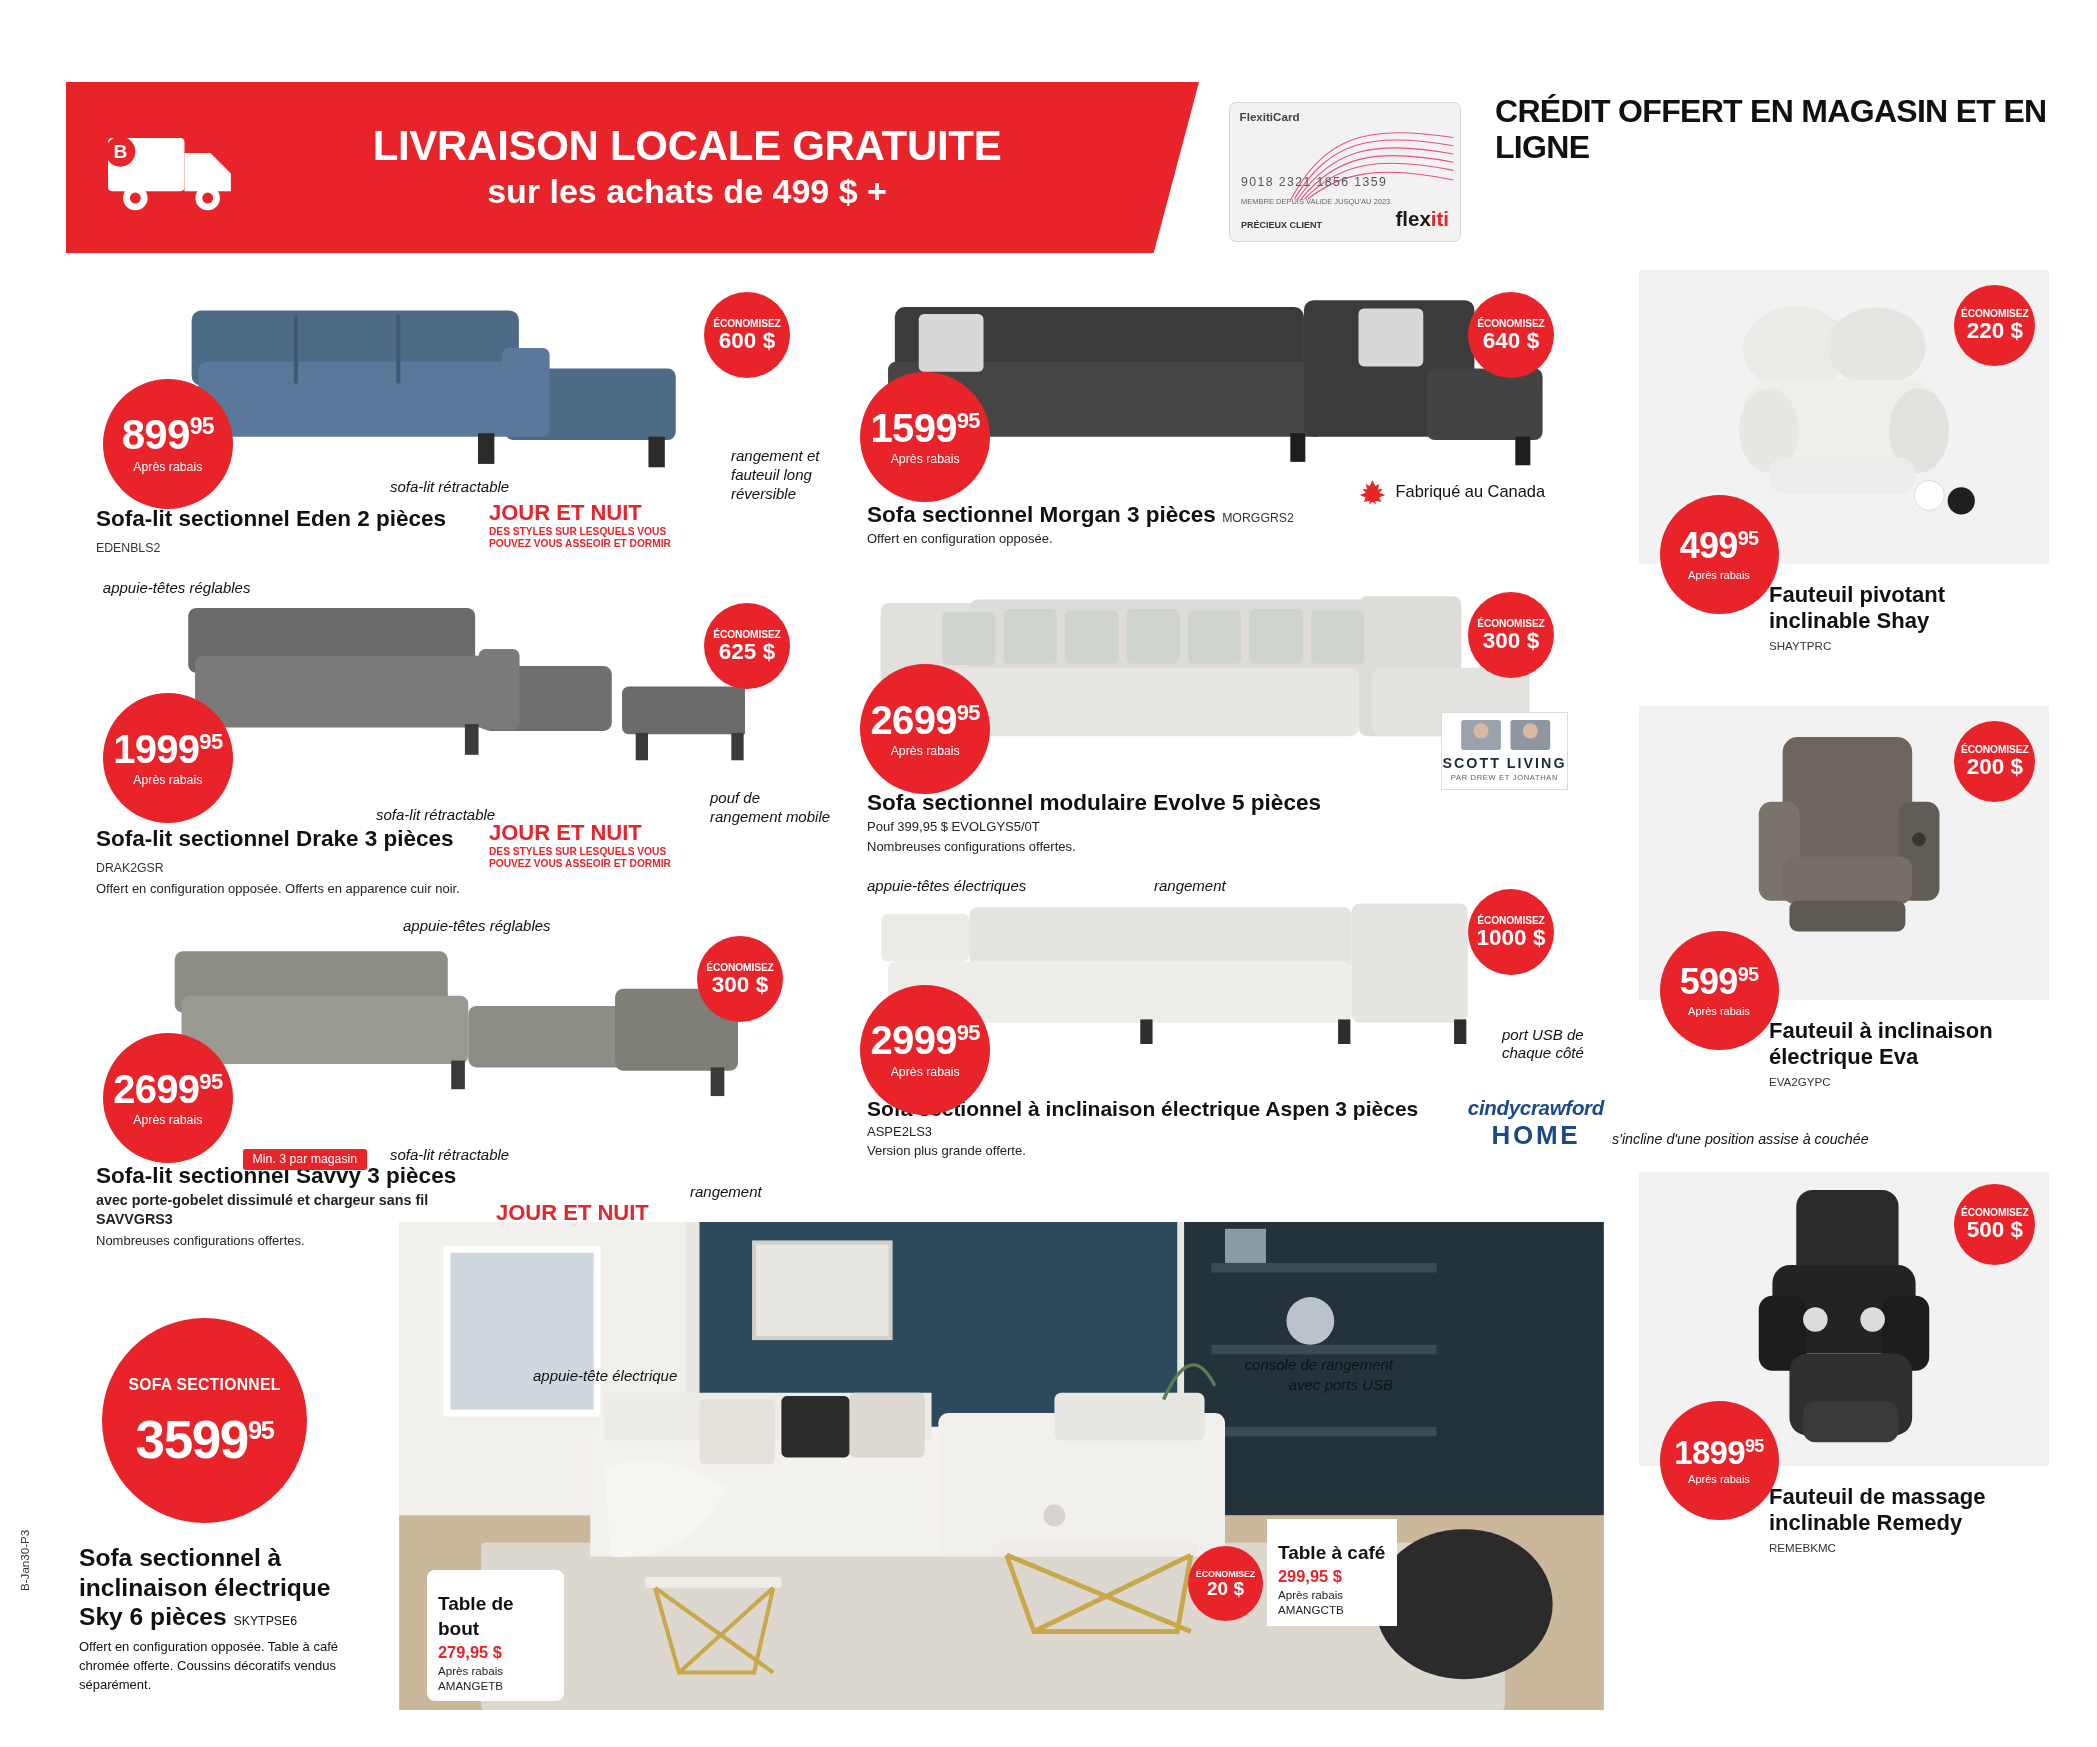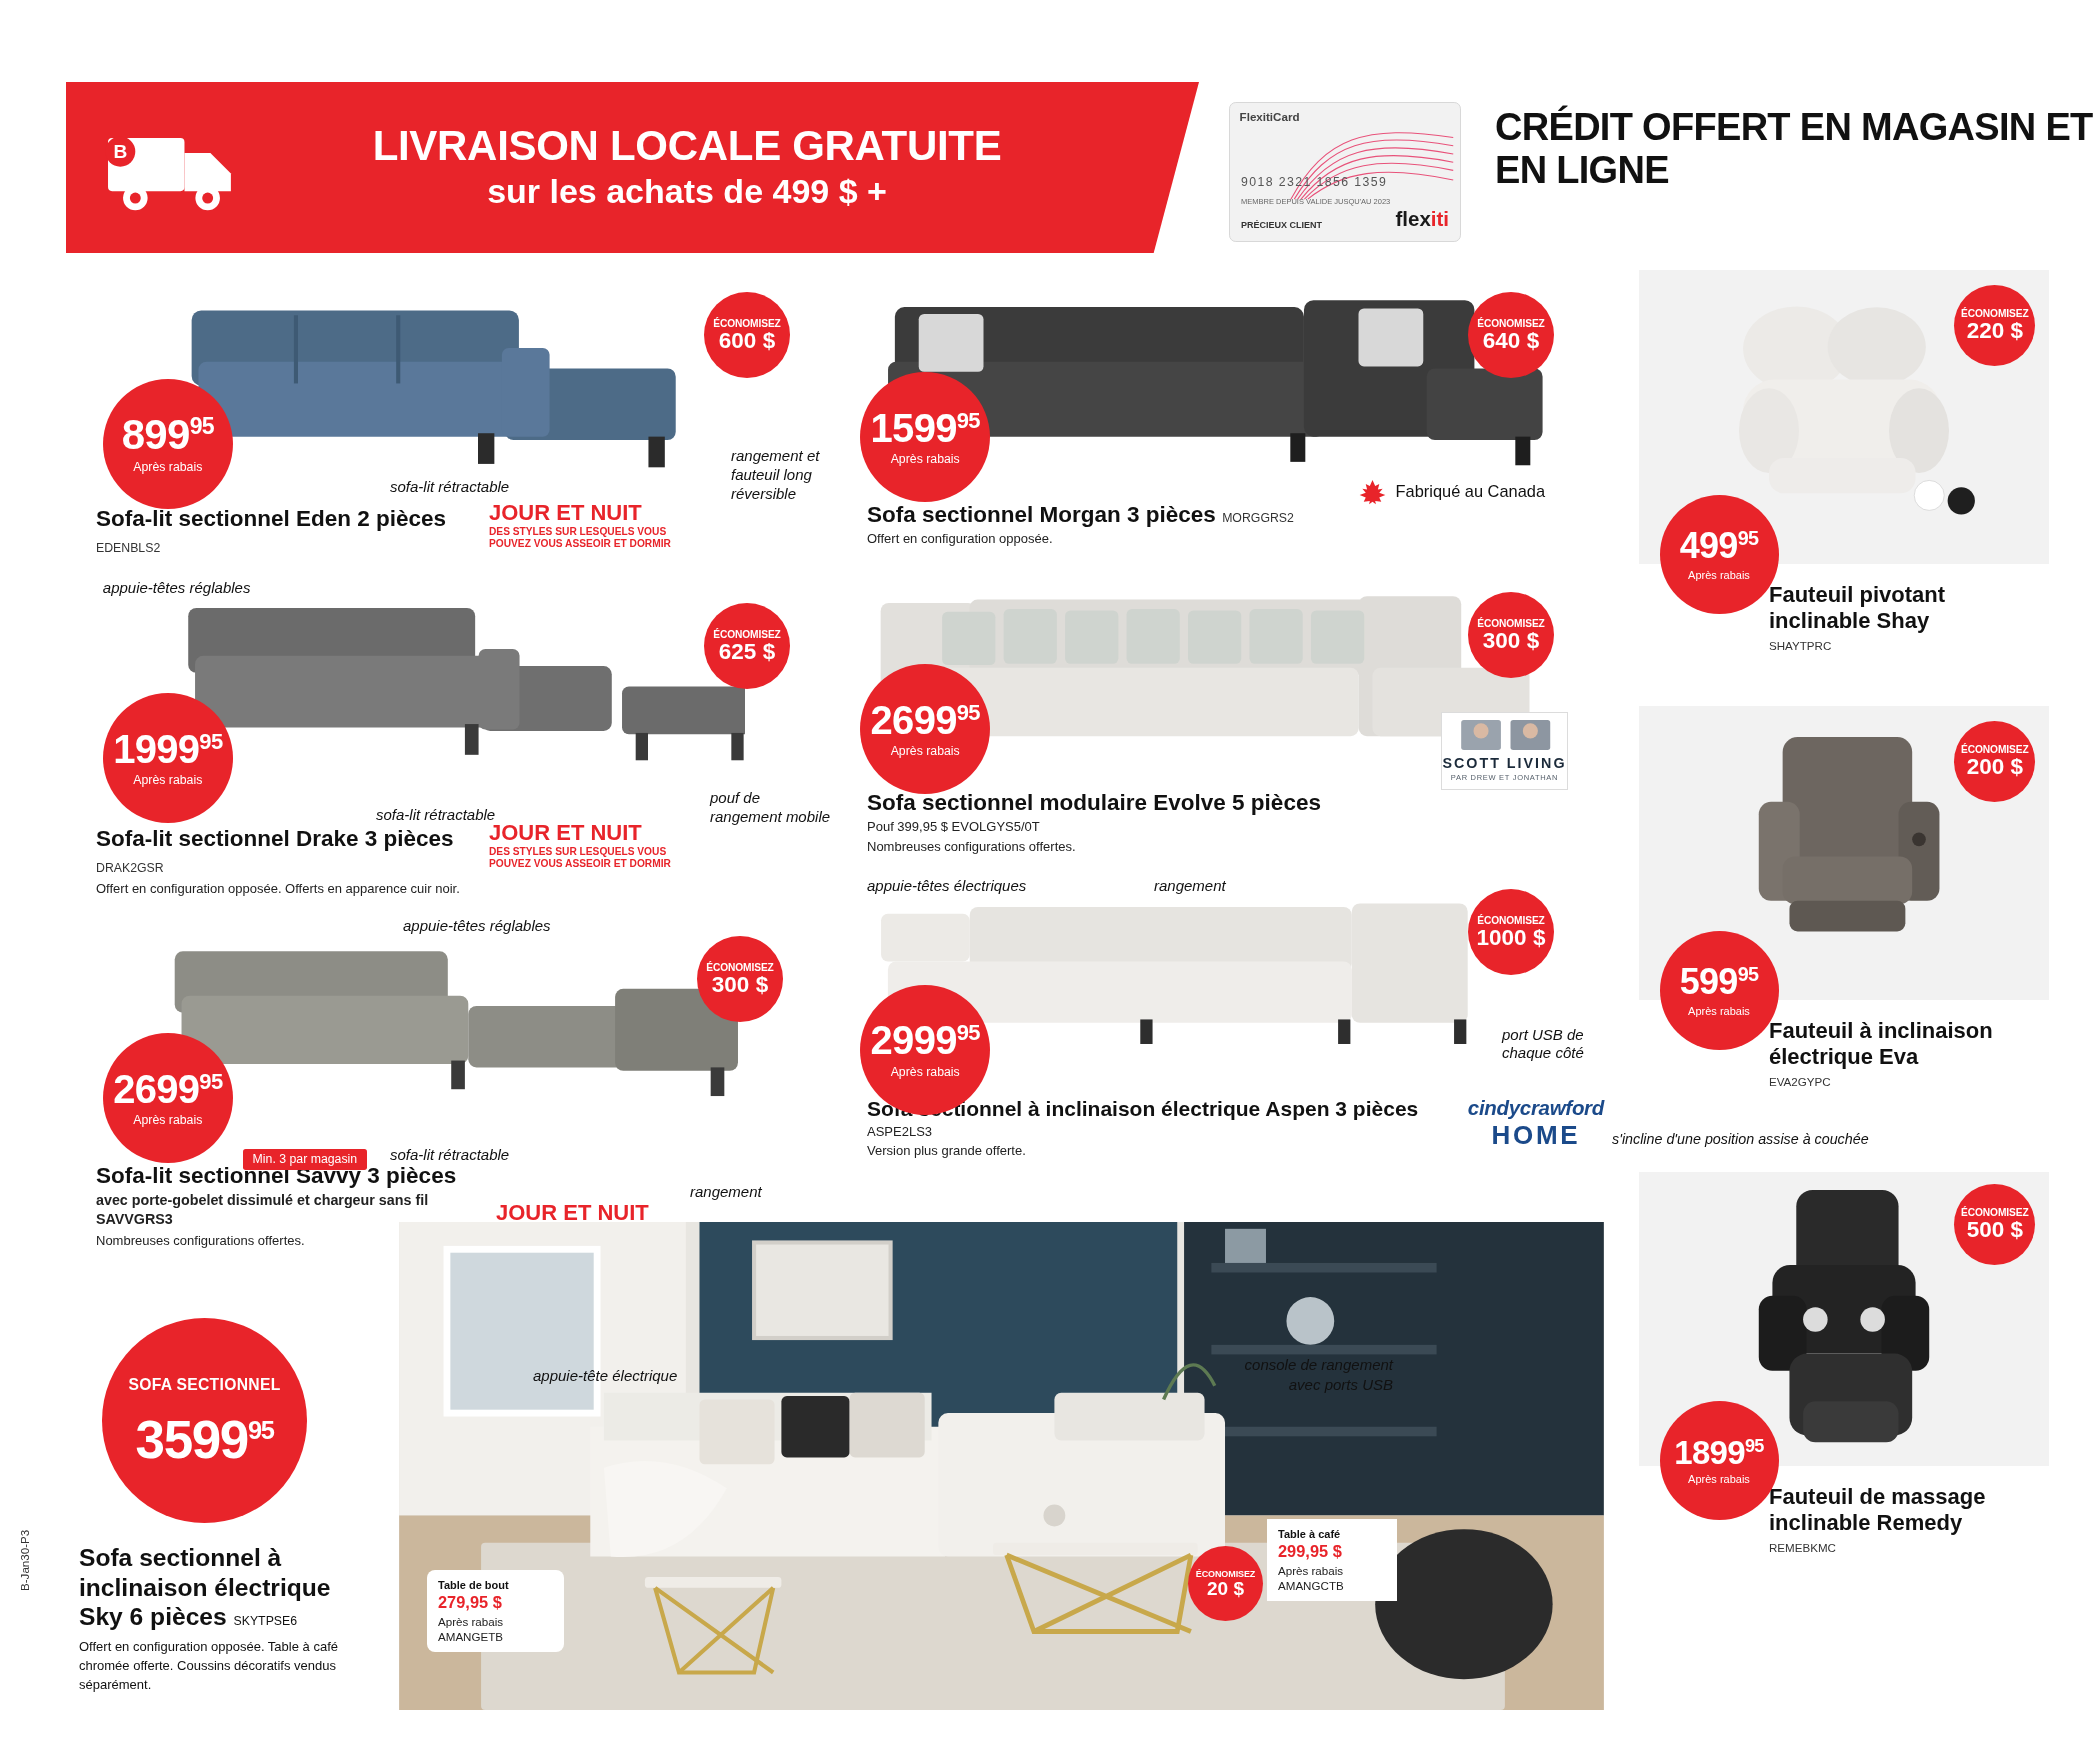--- a/index.html
+++ b/index.html
@@ -37,22 +37,22 @@
   }
   .flexiti-top { font-size: 11.6px; color: #444; padding: 6.8px 0 0 9.6px; font-weight: bold; }
   .flexiti-wave { position: absolute; left: 0; top: 13.7px; width: 100%; height: 89px; }
   .flexiti-num { position: absolute; left: 11px; top: 72px; font-size: 12.3px; color: #555; letter-spacing: 1.4px; }
   .flexiti-sub { position: absolute; left: 11px; top: 94px; font-size: 7.5px; color: #666; line-height: 1.25; }
   .flexiti-client { position: absolute; left: 11px; top: 117px; font-size: 9px; color: #333; font-weight: bold; }
   .flexiti-logo { position: absolute; right: 11px; bottom: 9.6px; font-size: 20.5px; font-weight: bold; color: #1a1a1a; }
   .flexiti-logo span { color: #e8242a; margin-top: 11px; }
 
   .credit-text {
-    position: absolute; left: 1495px; top: 106px;
-    font-size: 38px; font-weight: bold; color: #111;
+    position: absolute; left: 1495px; top: 94px;
+    font-size: 32px; font-weight: bold; color: #111;
     line-height: 1.12; letter-spacing: -0.7px;
   }
 
   
   .col-left { position: absolute; left: 96px; top: 273px; width: 737px; }
   .col-mid  { position: absolute; left: 867px; top: 273px; width: 737px; }
   .col-right{ position: absolute; left: 1639px; top: 270px; width: 410px; }
 
   
   .prod { position: relative; margin-bottom: 13.7px; }
@@ -106,21 +106,21 @@
     background: #dfe3e5; overflow: hidden;
   }
   .hero-note {
     position: absolute; font-style: italic; font-size: 15px; color: #111;
     line-height: 1.3; z-index: 4;
   }
   .hero-tag {
     position: absolute; background: #fff; padding: 8.2px 11px; z-index: 6;
     font-size: 13px; color: #111; line-height: 1.3;
   }
-  .hero-tag .t { font-weight: bold; font-size: 11px; }
+  .hero-tag .t { font-weight: bold; font-size: 19px; margin-top: 14px; }
   .hero-tag .p { font-weight: bold; color: #e8242a; font-size: 16.4px; }
 
   .sofa-big-label {
     position: absolute; left: 102px; top: 1318px;
     width: 205px; height: 205px; border-radius: 50%;
     background: #e8242a; color: #fff;
     display: flex; flex-direction: column; align-items: center; justify-content: center;
   }
   .sofa-big-label .kicker { font-size: 15.7px; font-weight: bold; letter-spacing: 0.3px; }
   .sofa-big-label .amt { font-size: 53px; font-weight: bold; line-height: 1; letter-spacing: -1.4px; margin-top: 19px; }

